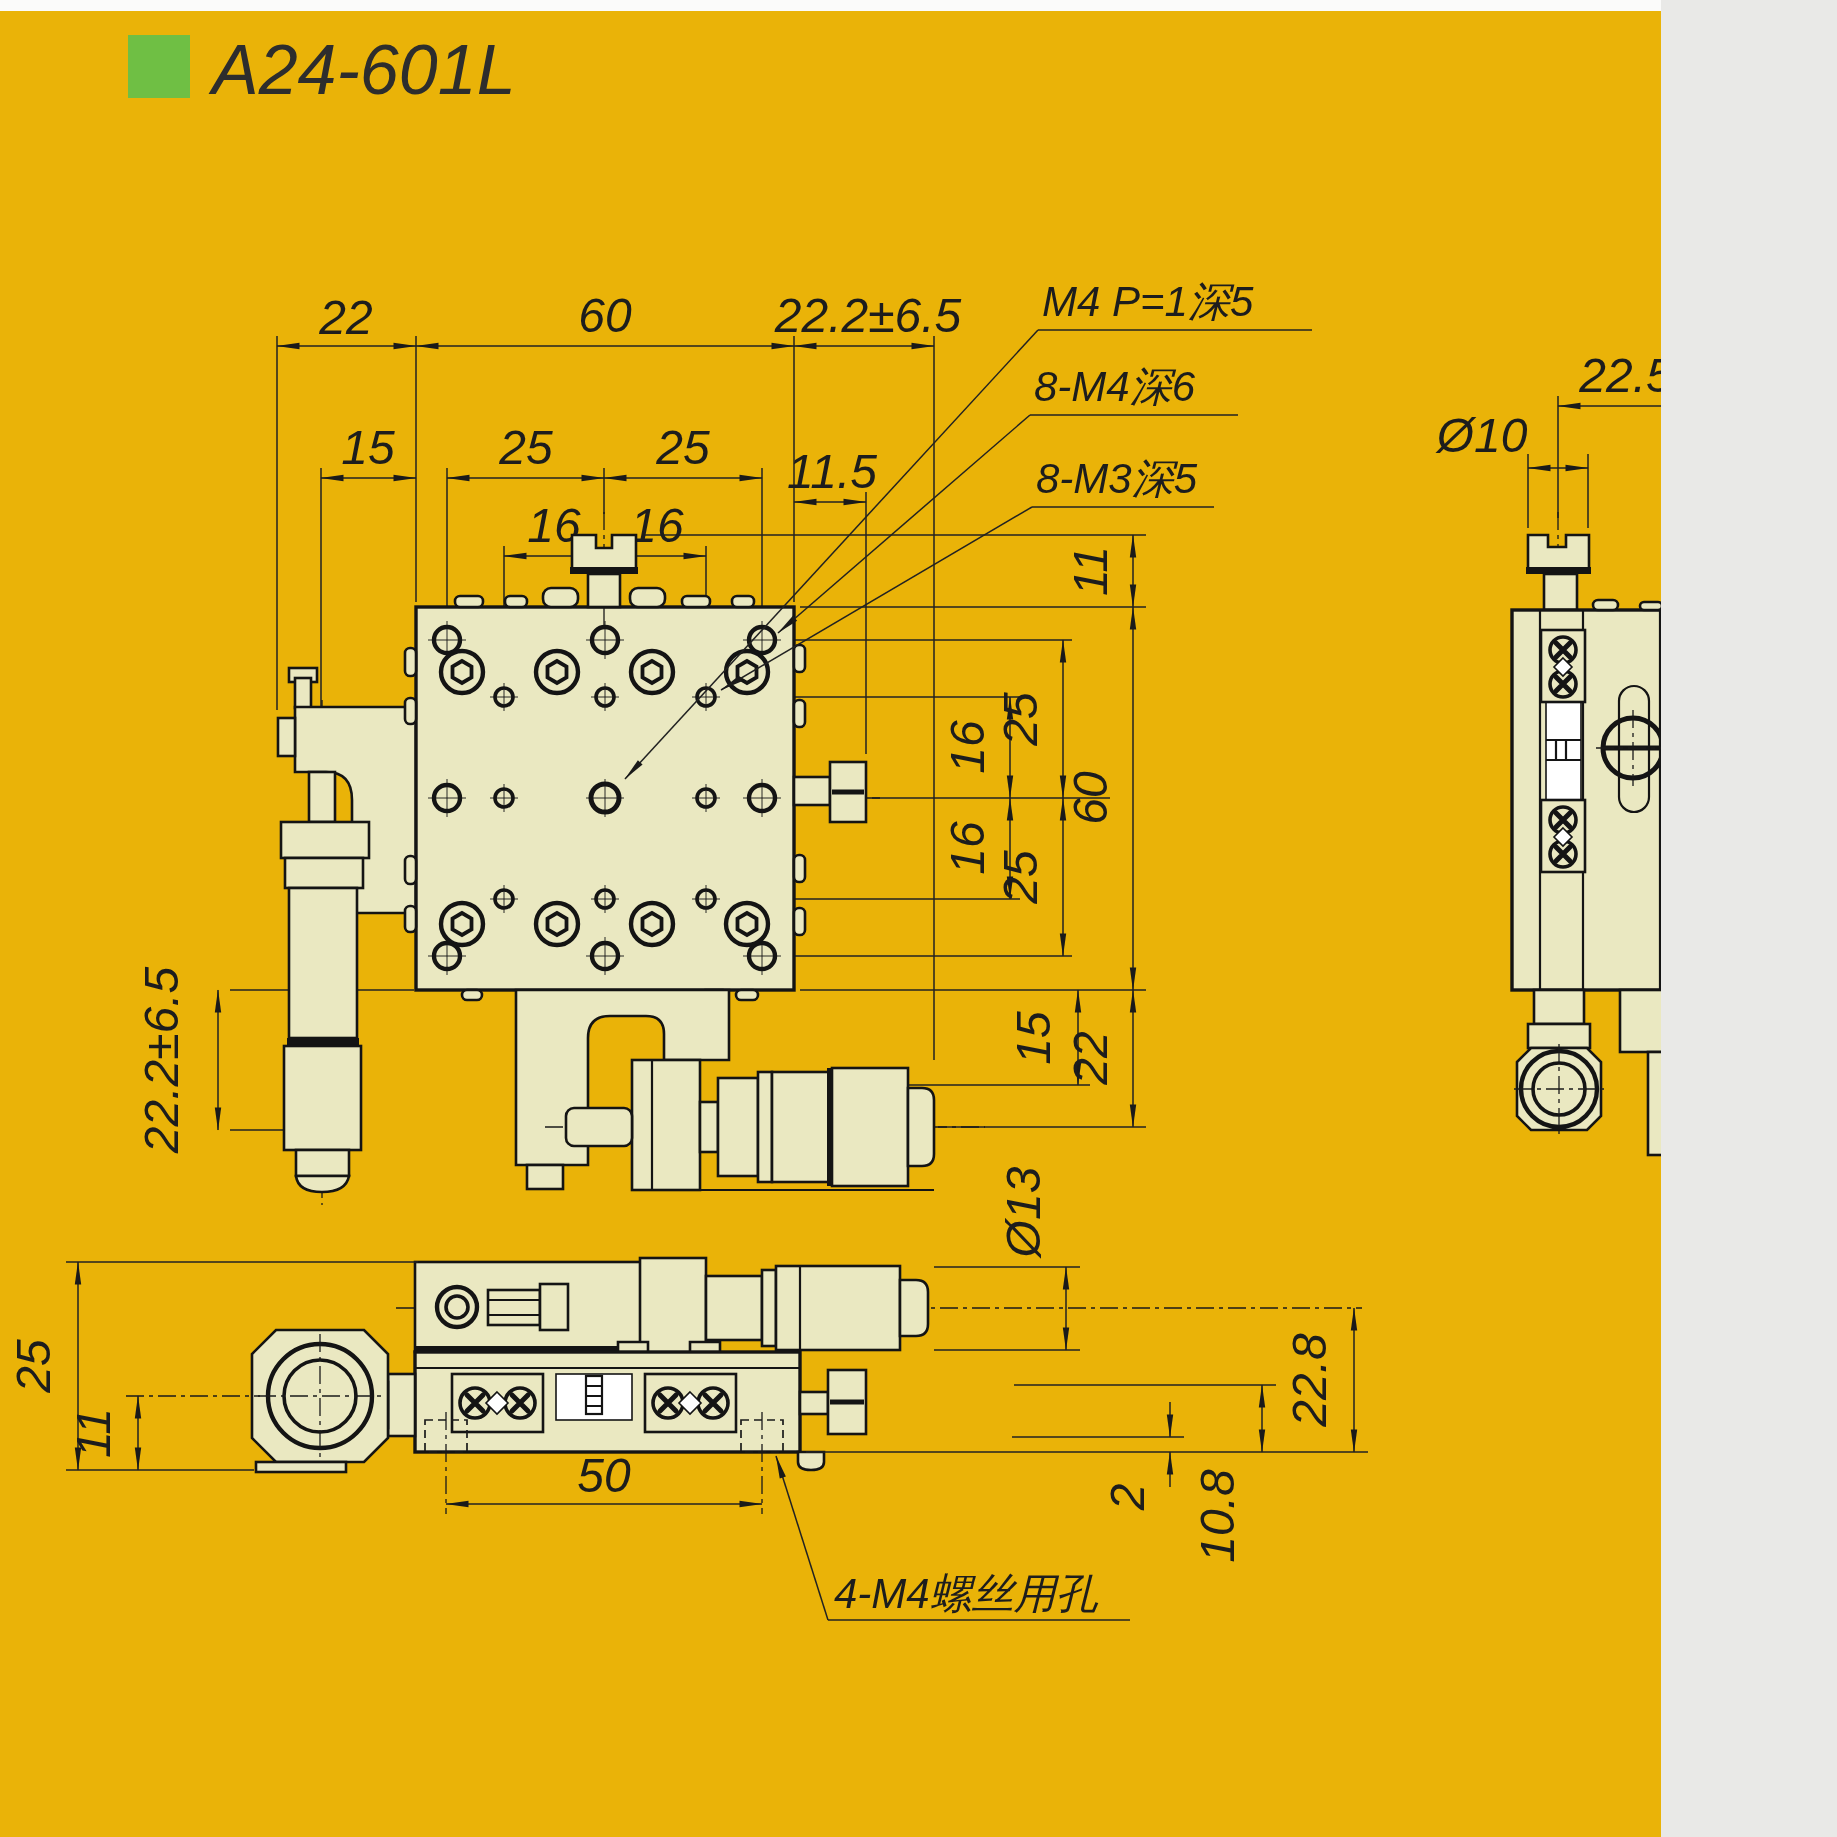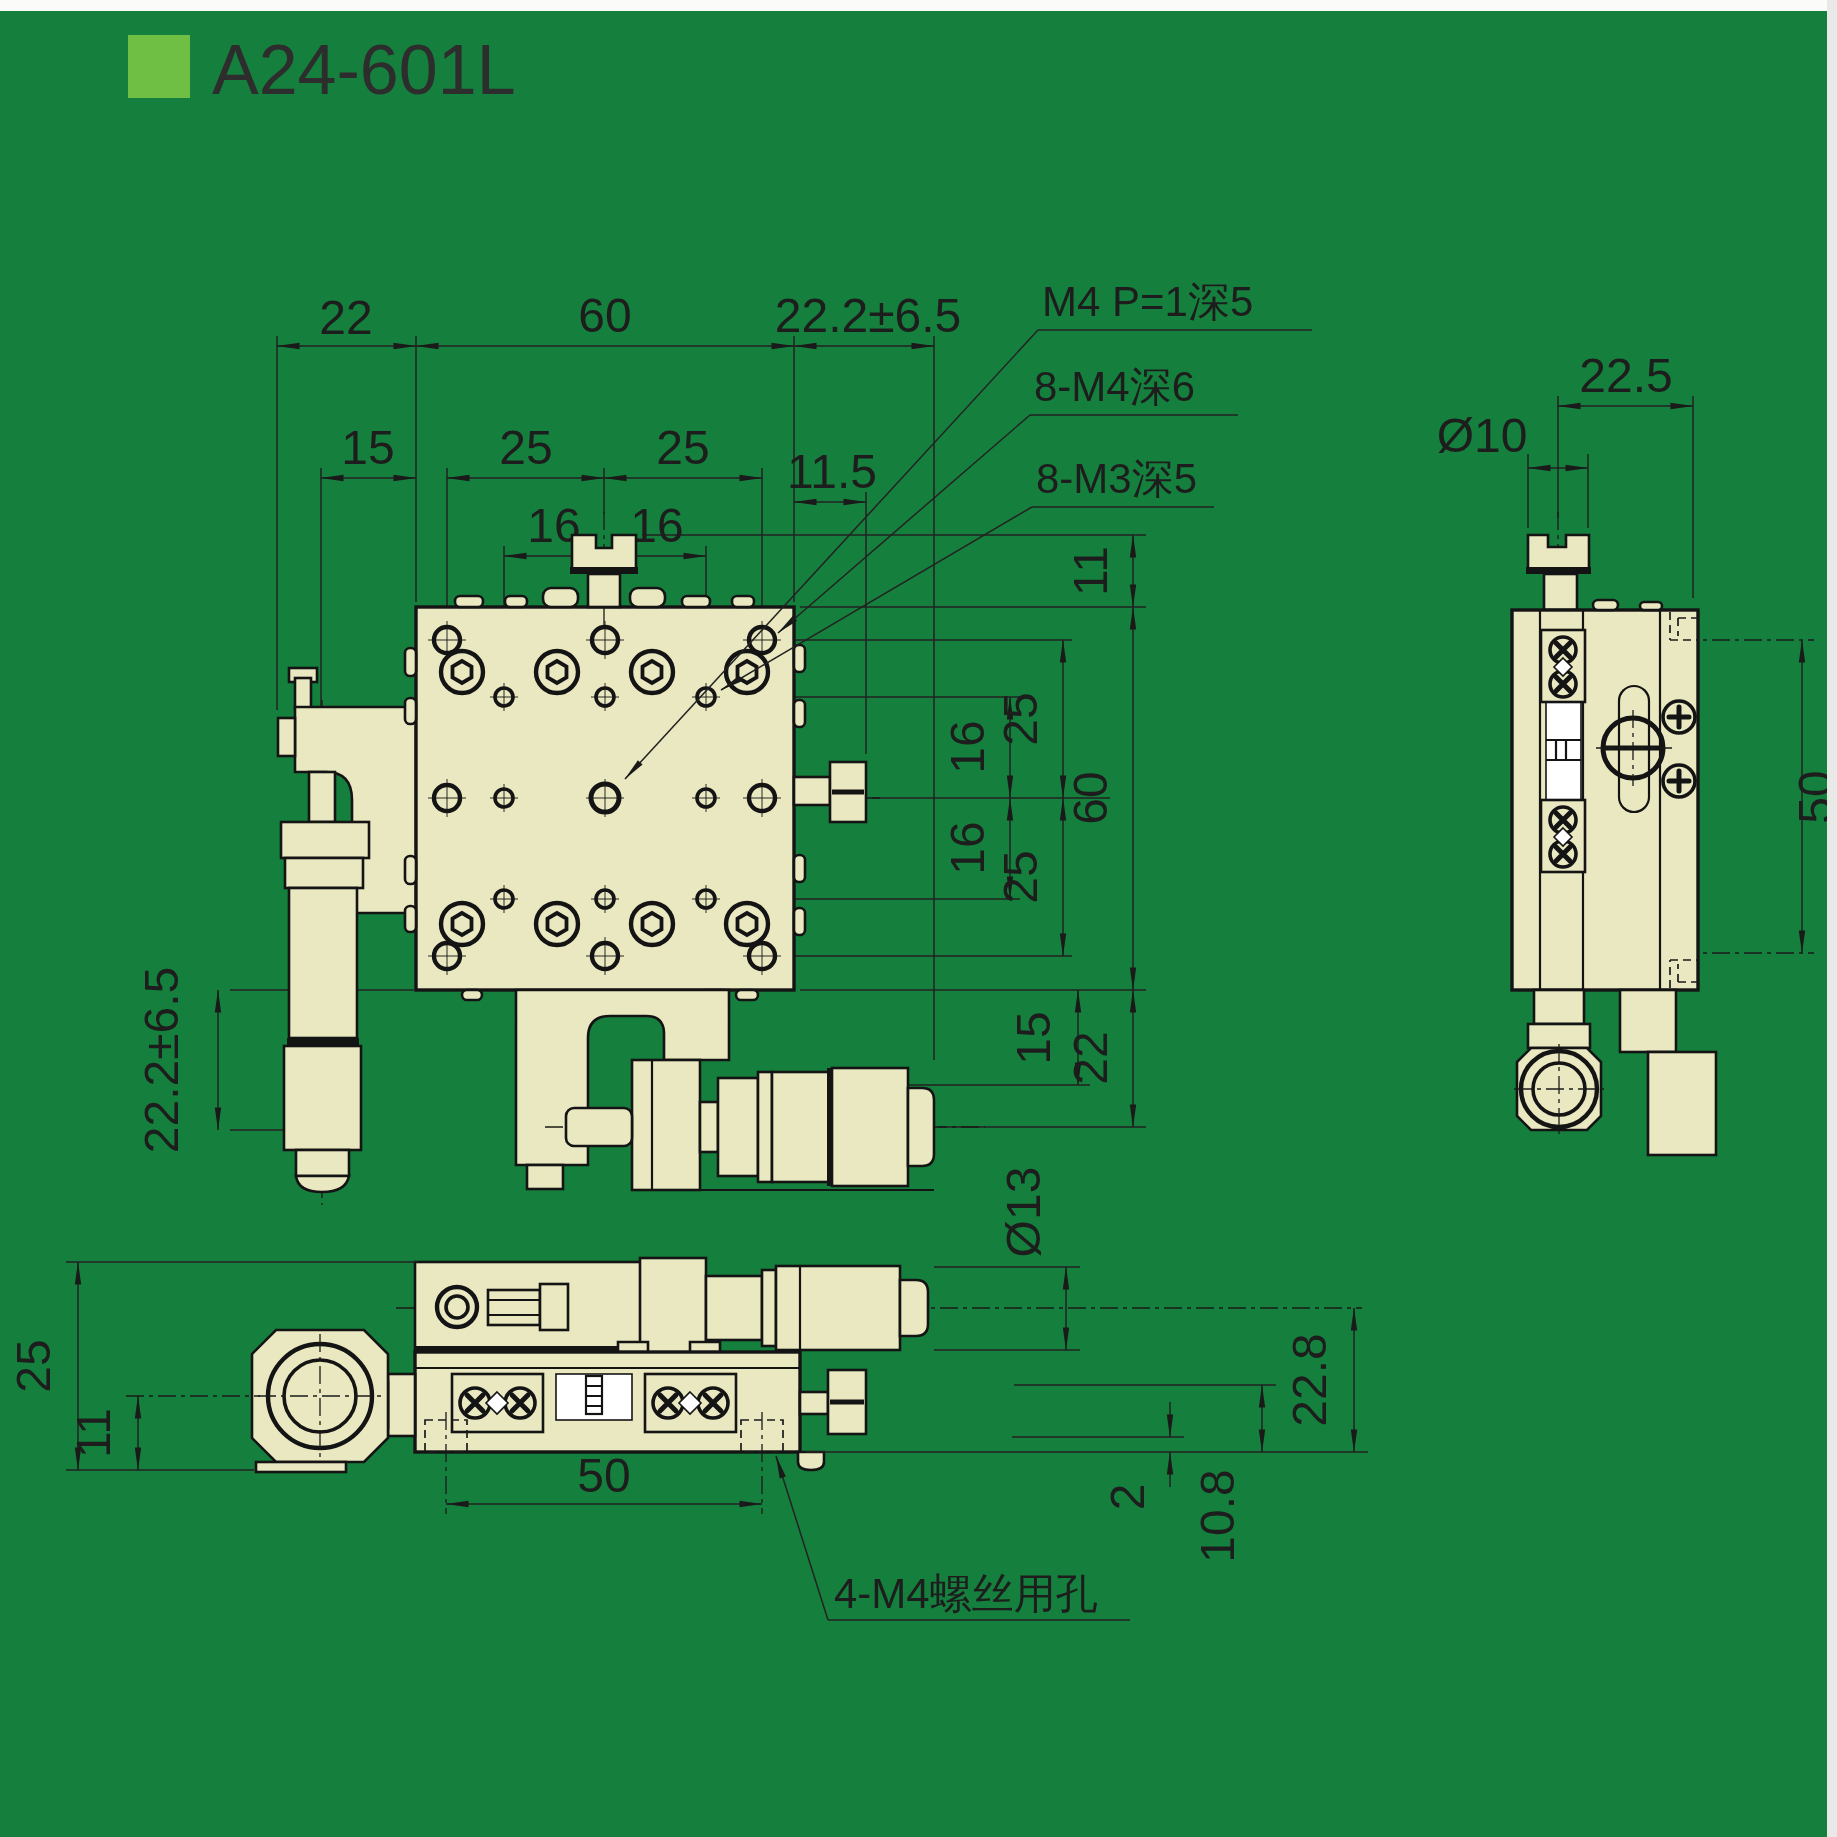--- a/index.html
+++ b/index.html
@@ -1,16 +1,16 @@
 <!DOCTYPE html>
 <html><head>
 <meta charset="utf-8">
 <style>
   html,body{margin:0;padding:0;background:#e9e9e7;}
-  #page{position:relative;width:1827px;height:1837px;background:#15803d;font-family:"Liberation Sans",sans-serif;overflow:hidden;}
+  #page{position:relative;width:1661px;height:1837px;background:#eab308;font-family:"Liberation Sans",sans-serif;overflow:hidden;font-style:italic;}
   #topbar{position:absolute;left:0;top:0;width:1837px;height:11px;background:#fbfbfa;}
   svg{position:absolute;left:0;top:0;}
   .dl{stroke:#222;stroke-width:1.5;fill:none;}
   .cl{stroke:#1a1a1a;stroke-width:1.3;stroke-dasharray:18 5 4 5;fill:none;}
   .hid{stroke:#1a1a1a;stroke-width:1.7;stroke-dasharray:8 5;fill:none;}
   .b{fill:#eae8c1;stroke:#141414;stroke-width:2.6;}
   .b2{fill:#eae8c1;stroke:#141414;stroke-width:3.4;}
   .o{stroke:#141414;stroke-width:2.2;fill:none;}
   .blk{fill:#141414;stroke:none;}
   .wht{fill:#fff;stroke:#141414;stroke-width:1.6;}

